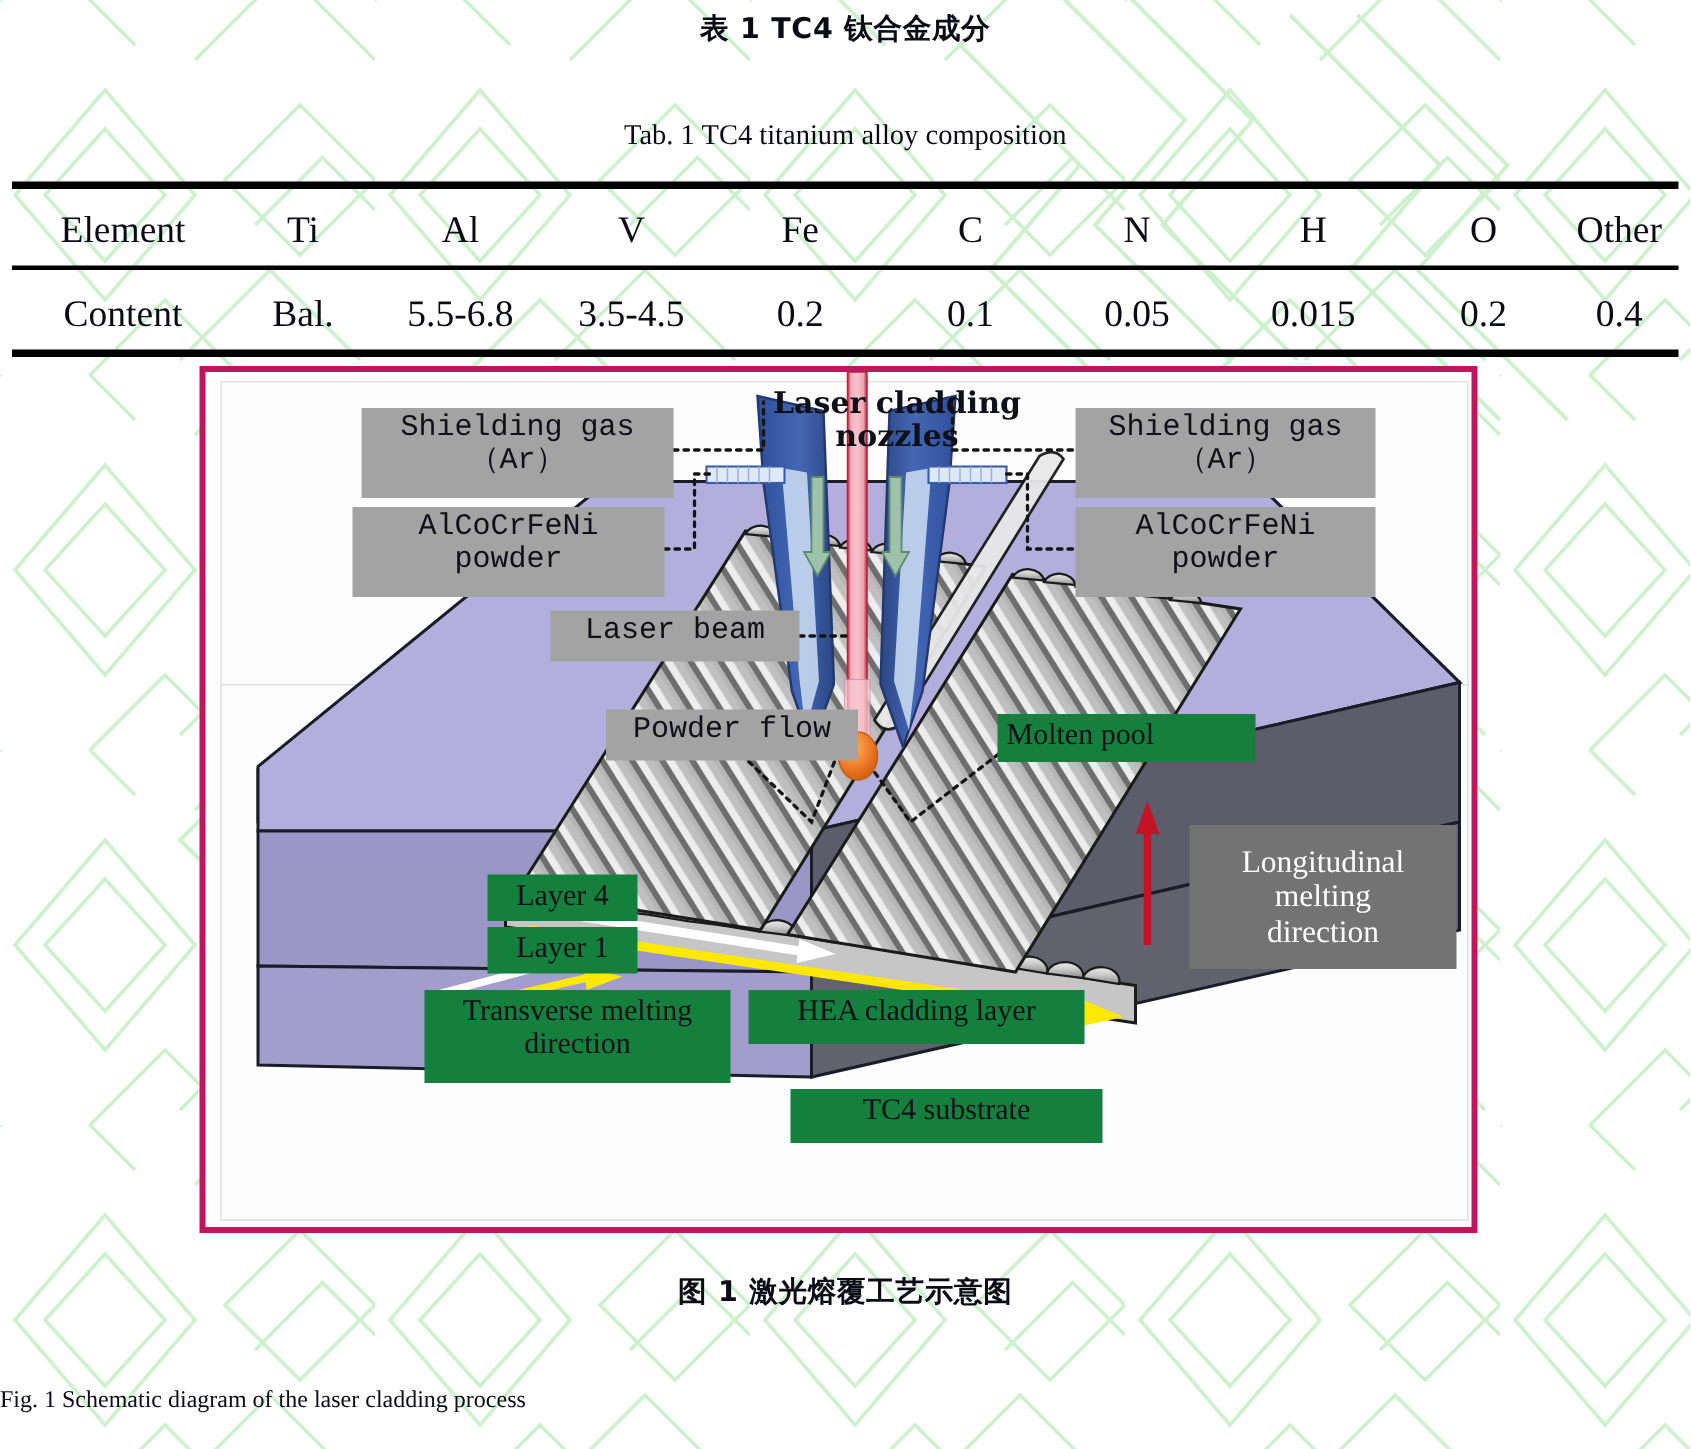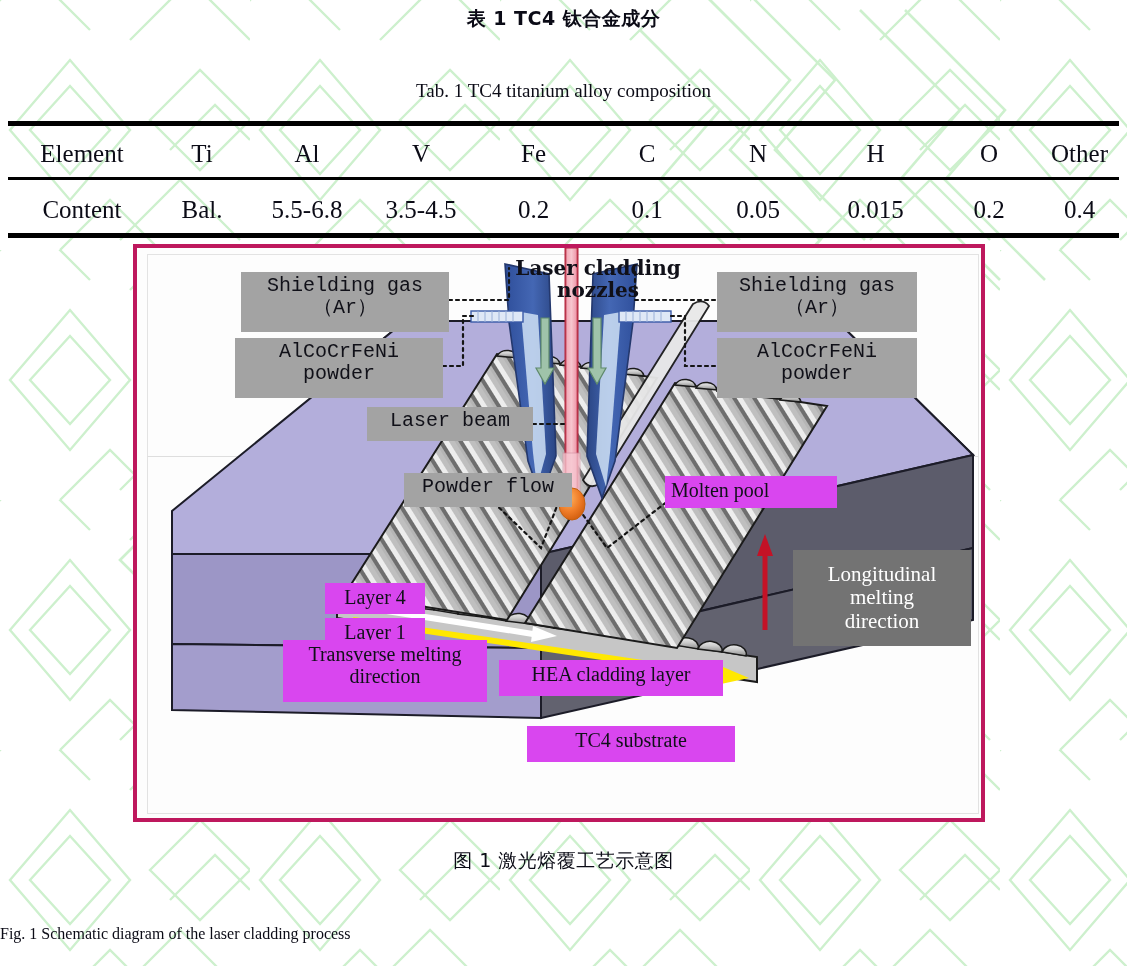--- a/index.html
+++ b/index.html
@@ -85,49 +85,49 @@
   .cal{
     position:absolute;
     font-family:"Liberation Serif", serif;
     font-size:20px;line-height:1.12;
     text-align:center;
     color:#101018;
     padding:3px 6px;
     box-sizing:border-box;
   }
   .cal.grey{background:#a3a3a3;font-family:Liberation Mono, monospace;}
-  .cal.white{background:#d946ef;}
+  .cal.white{background:#15803d;}
   .cal.red{background:#737373;color:#ffffff;}
 
   #lbl-nozzles{
     left:341px;top:6px;width:240px;
     font-family:"DejaVu Serif", serif;
     font-weight:bold;font-size:20px;background:transparent;
   }
   #lbl-gas-l{left:104px;top:24px;width:208px;height:60px;}
   #lbl-pow-l{left:98px;top:90px;width:208px;height:60px;}
   #lbl-laser{left:230px;top:159px;width:166px;height:34px;}
   #lbl-flow  {left:228px;top:225px;width:168px;height:34px;margin-left:39px;}
   #lbl-gas-r {left:580px;top:24px;width:200px;height:60px;}
   #lbl-pow-r {left:580px;top:90px;width:200px;height:60px;}
   #lbl-molten{left:528px;top:228px;width:172px;height:32px;text-align:left;}
   #lbl-layer2{left:188px;top:335px;width:100px;height:31px;}
   #lbl-layer1{left:188px;top:370px;width:100px;height:31px;}
-  #lbl-trans {left:146px;top:392px;width:204px;height:62px;}
+  #lbl-trans {left:146px;top:412px;width:204px;height:62px;}
   #lbl-hea   {left:362px;top:412px;width:224px;height:36px;}
   #lbl-tc4   {left:390px;top:478px;width:208px;height:36px;}
   #lbl-long  {left:656px;top:302px;width:178px;height:96px;
               display:flex;align-items:center;justify-content:center;
               font-size:21px;}
 
   
   .fig-cap-cn{
     position:absolute;left:0;top:848px;width:1127px;text-align:center;
     font-family:"DejaVu Sans", sans-serif;
-    font-weight:normal;font-size:19px;letter-spacing:.5px;
+    font-weight:bold;font-size:19px;letter-spacing:.5px;
   }
   .fig-cap-en{
     position:absolute;left:0;top:925px;width:892px;text-align:left;
     font-size:16px;
   }
 </style>
 </head>
 <body>
 
 <svg id="watermark" viewBox="0 0 1127 966" preserveAspectRatio="none">

